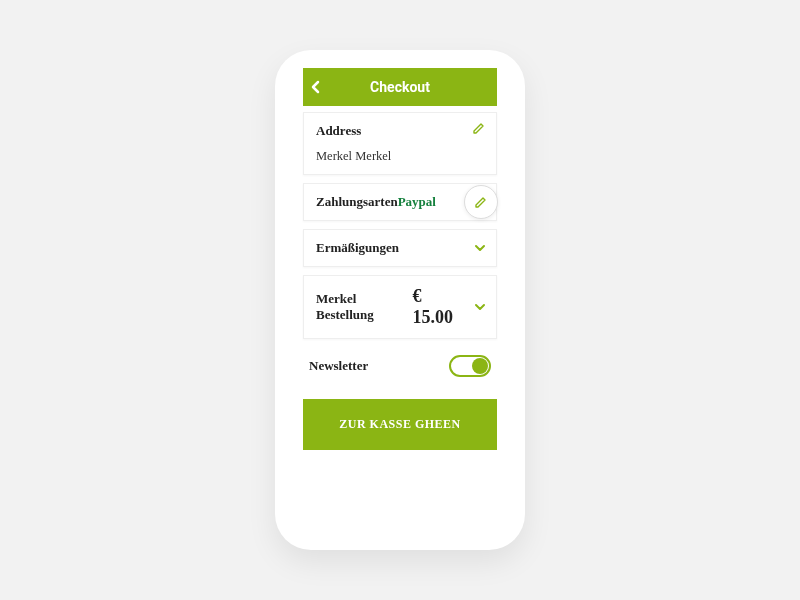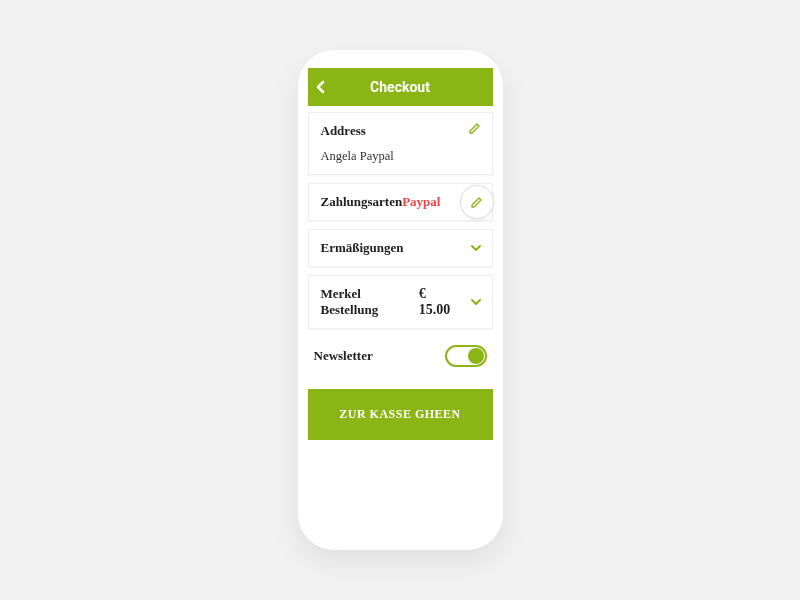--- a/index.html
+++ b/index.html
@@ -6,26 +6,26 @@
   body {
     background: #f2f2f2;
     width: 800px;
     height: 600px;
     font-family: -apple-system, BlinkMacSystemFont, "Segoe UI", Roboto, sans-serif;
     display: flex;
     align-items: center;
     justify-content: center;
   }
   .phone {
-    width: 205px;
+    width: 250px;
     height: 500px;
     background: #ffffff;
     border-radius: 36px;
     box-shadow: 0 12px 30px rgba(0,0,0,0.08);
-    padding: 18px 10px;
+    padding: 18px 28px;
     display: flex;
     flex-direction: column;
   }
   .header {
     background: #8bb514;
     color: #fff;
     height: 38px;
     border-radius: 0;
     display: flex;
     align-items: center;
@@ -82,25 +82,25 @@
   }
   .row-card {
     display: flex;
     align-items: center;
     justify-content: flex-start;
     min-height: 38px;
   }
   .row-card .value {
     font-size: 13px;
     font-weight: 600;
-    color: #ef4444;
+    color: #15803d;
     margin-right: 20px;
   }
   .row-card .price {
-    font-size: 14px;
+    font-size: 18px;
     font-weight: 700;
     color: #222;
     margin-right: 20px;
   }
   .chevron {
     position: absolute;
     right: 10px;
     top: 50%;
     transform: translateY(-50%);
     cursor: pointer;
@@ -179,21 +179,21 @@
 
   <div class="content">
 
     <div class="card address-card">
       <div class="card-label">Address</div>
       <span class="pencil">
         <svg width="14" height="14" viewBox="0 0 14 14">
             <path d="M2 10 L9 3 L11 5 L4 12 L2 12 Z" stroke="#8bb514" stroke-width="1.4" fill="none" stroke-linejoin="round"></path>
           </svg>
       </span>
-      <div class="name">Angela Paypal</div>
+      <div class="name">Merkel Merkel</div>
     </div>
 
     <div class="card row-card" style="overflow:visible;">
       <div class="card-label">Zahlungsarten</div>
       <div class="value">Paypal</div>
       <span class="pay-pencil">
         <svg width="14" height="14" viewBox="0 0 14 14">
             <path d="M2 10 L9 3 L11 5 L4 12 L2 12 Z" stroke="#8bb514" stroke-width="1.4" fill="none" stroke-linejoin="round"></path>
           </svg>
       </span>

